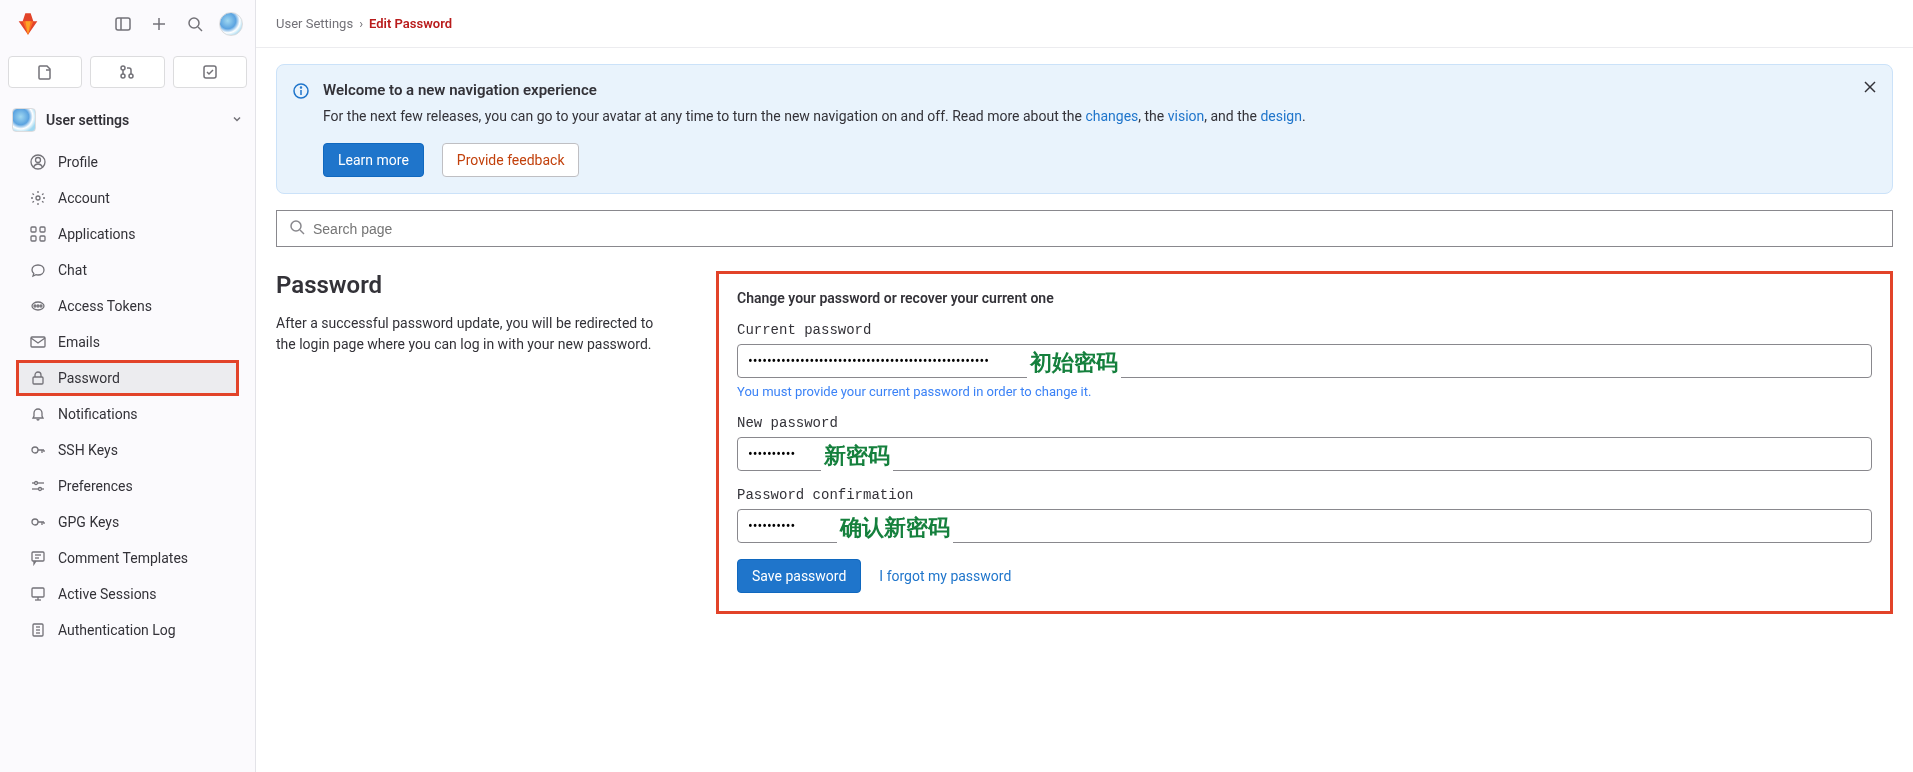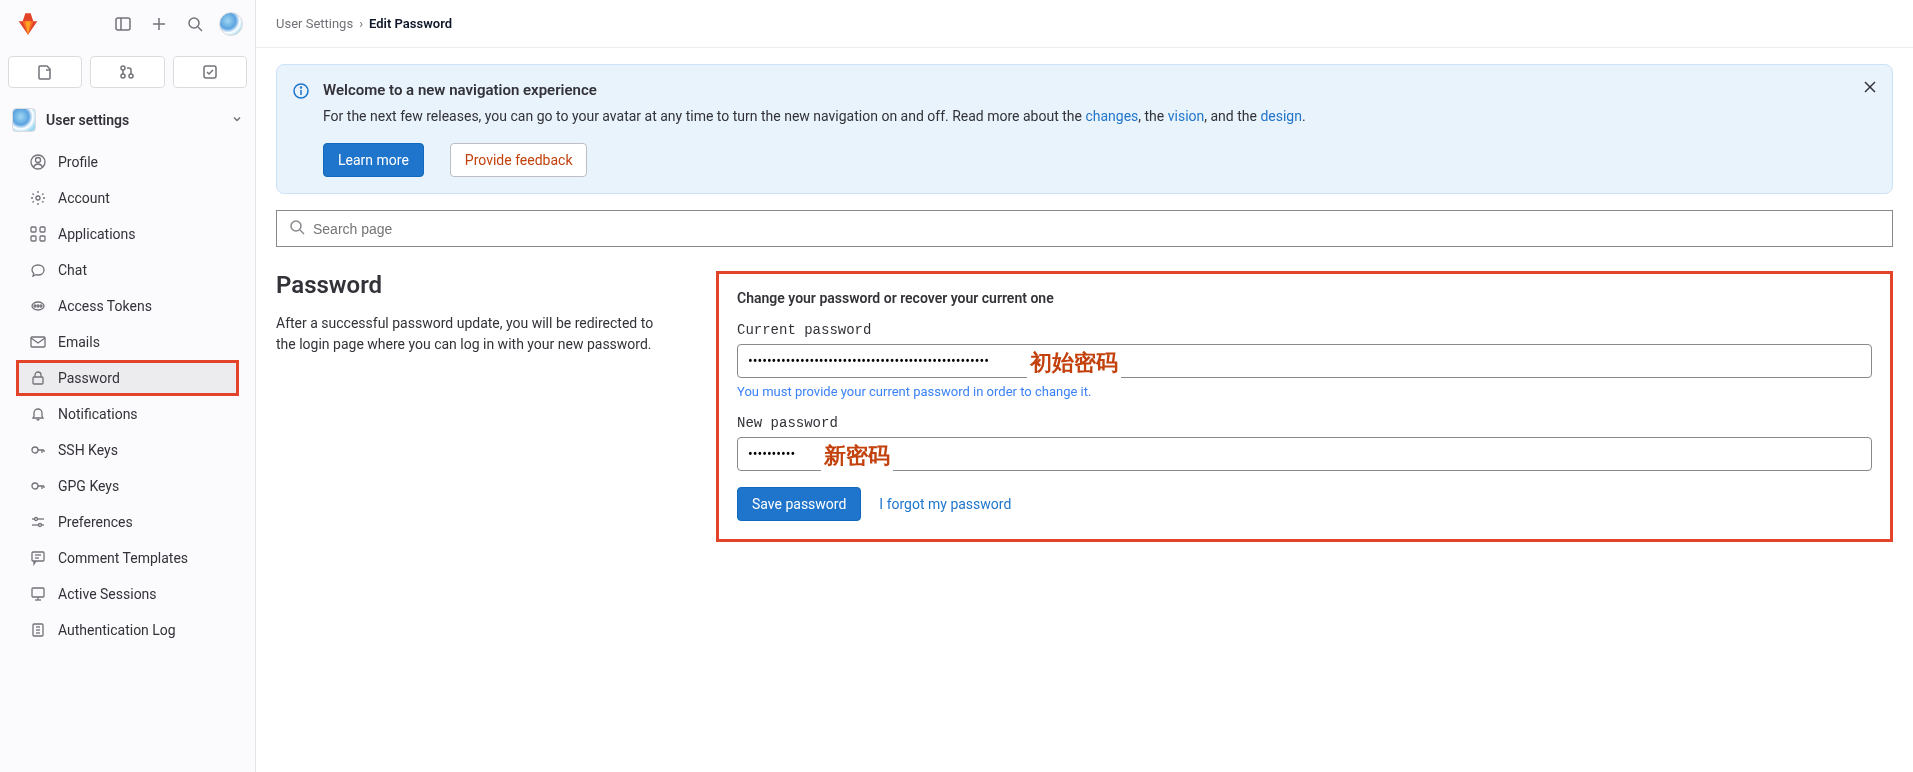--- a/index.html
+++ b/index.html
@@ -106,39 +106,39 @@
       height: 48px;
       padding: 0 20px;
       display: flex;
       align-items: center;
       font-size: 13px;
       color: #737278;
       border-bottom: 1px solid #ececef;
       gap: 6px;
     }
     .breadcrumb a { color: #737278; text-decoration: none; }
-    .breadcrumb .current { color: #0f172a; font-weight: 600; }
+    .breadcrumb .current { color: #b91c1c; font-weight: 600; }
     .content { padding: 16px 20px; }
 
     .banner {
       background: #e9f3fc;
       border: 1px solid #cbe2f9;
       border-radius: 8px;
       padding: 16px;
       display: flex;
       gap: 14px;
       position: relative;
       margin-bottom: 16px;
     }
     .banner-icon { color: #1f75cb; width: 16px; flex-shrink: 0; margin-top: 2px; }
     .banner-body { flex: 1; }
     .banner-title { font-weight: 600; font-size: 15px; margin-bottom: 6px; }
     .banner-text { font-size: 14px; color: #333238; margin-bottom: 16px; line-height: 1.6; }
     .banner-text a { color: #1f75cb; text-decoration: none; }
-    .banner-actions { display: flex; gap: 26px; }
+    .banner-actions { display: flex; gap: 18px; }
     .banner-close { position: absolute; top: 14px; right: 14px; cursor: pointer; color: #333238; }
 
     .btn {
       display: inline-flex;
       align-items: center;
       padding: 8px 14px;
       border-radius: 4px;
       font-size: 14px;
       cursor: pointer;
       border: 1px solid transparent;
@@ -189,21 +189,21 @@
       font-family: inherit;
     }
     .hint { font-size: 13px; color: #3b82f6; margin-top: 6px; }
     .form-actions { display: flex; align-items: center; gap: 18px; margin-top: 16px; }
     .form-actions a { color: #1f75cb; text-decoration: none; font-size: 14px; }
 
     .anno {
       position: absolute;
       font-weight: 700;
       font-size: 22px;
-      color: #c2410c;
+      color: #15803d;
       pointer-events: none;
       background: #fff;
       padding: 0 3px;
     }
   </style>
 </head>
 <body>
 
 <aside class="sidebar">
   <div class="sidebar-top">
@@ -351,36 +351,36 @@
           <svg width="16" height="16" viewBox="0 0 16 16" fill="none" stroke="currentColor" stroke-width="1.3">
             <circle cx="5" cy="8" r="3"></circle>
             <path d="M8 8h6M12 8v3M14 8v2"></path>
           </svg>
         </span>
         <span>SSH Keys</span>
       </div>
     <div class="nav-item">
         <span class="nav-icon">
           <svg width="16" height="16" viewBox="0 0 16 16" fill="none" stroke="currentColor" stroke-width="1.3">
-            <circle cx="5" cy="8" r="3"></circle>
-            <path d="M8 8h6M12 8v3M14 8v2"></path>
-          </svg>
-        </span>
-        <span>GPG Keys</span>
-      </div>
-    <div class="nav-item">
-        <span class="nav-icon">
-          <svg width="16" height="16" viewBox="0 0 16 16" fill="none" stroke="currentColor" stroke-width="1.3">
             <line x1="2" y1="5" x2="14" y2="5"></line>
             <line x1="2" y1="11" x2="14" y2="11"></line>
             <circle cx="6" cy="5" r="1.5" fill="#fbfafd"></circle>
             <circle cx="10" cy="11" r="1.5" fill="#fbfafd"></circle>
           </svg>
         </span>
         <span>Preferences</span>
+      </div>
+    <div class="nav-item">
+        <span class="nav-icon">
+          <svg width="16" height="16" viewBox="0 0 16 16" fill="none" stroke="currentColor" stroke-width="1.3">
+            <circle cx="5" cy="8" r="3"></circle>
+            <path d="M8 8h6M12 8v3M14 8v2"></path>
+          </svg>
+        </span>
+        <span>GPG Keys</span>
       </div>
     <div class="nav-item">
         <span class="nav-icon">
           <svg width="16" height="16" viewBox="0 0 16 16" fill="none" stroke="currentColor" stroke-width="1.3">
             <rect x="2" y="2" width="12" height="9" rx="1"></rect>
             <path d="M6 11l-2 3v-3"></path>
             <line x1="5" y1="5" x2="11" y2="5"></line>
             <line x1="5" y1="8" x2="9" y2="8"></line>
           </svg>
         </span>
@@ -464,20 +464,25 @@
             <span class="anno" style="top:26px; left:290px;">初始密码</span>
             <div class="hint">You must provide your current password in order to change it.</div>
           </div>
 
           <div class="field-group">
             <label class="field-label">New password</label>
             <input class="text-input" type="password" value="••••••••••" style="">
             <span class="anno" style="top:26px; left:84px;">新密码</span>
           </div>
 
+          <div class="field-group">
+            <label class="field-label">Password confirmation</label>
+            <input class="text-input" type="password" value="••••••••••" style="">
+            <span class="anno" style="top:26px; left:100px;">确认新密码</span>
+          </div>
 
           <div class="form-actions">
             <div class="btn btn-primary">Save password</div>
             <a href="#">I forgot my password</a>
           </div>
         </div>
       </div>
     </div>
   </div>
 </main>

